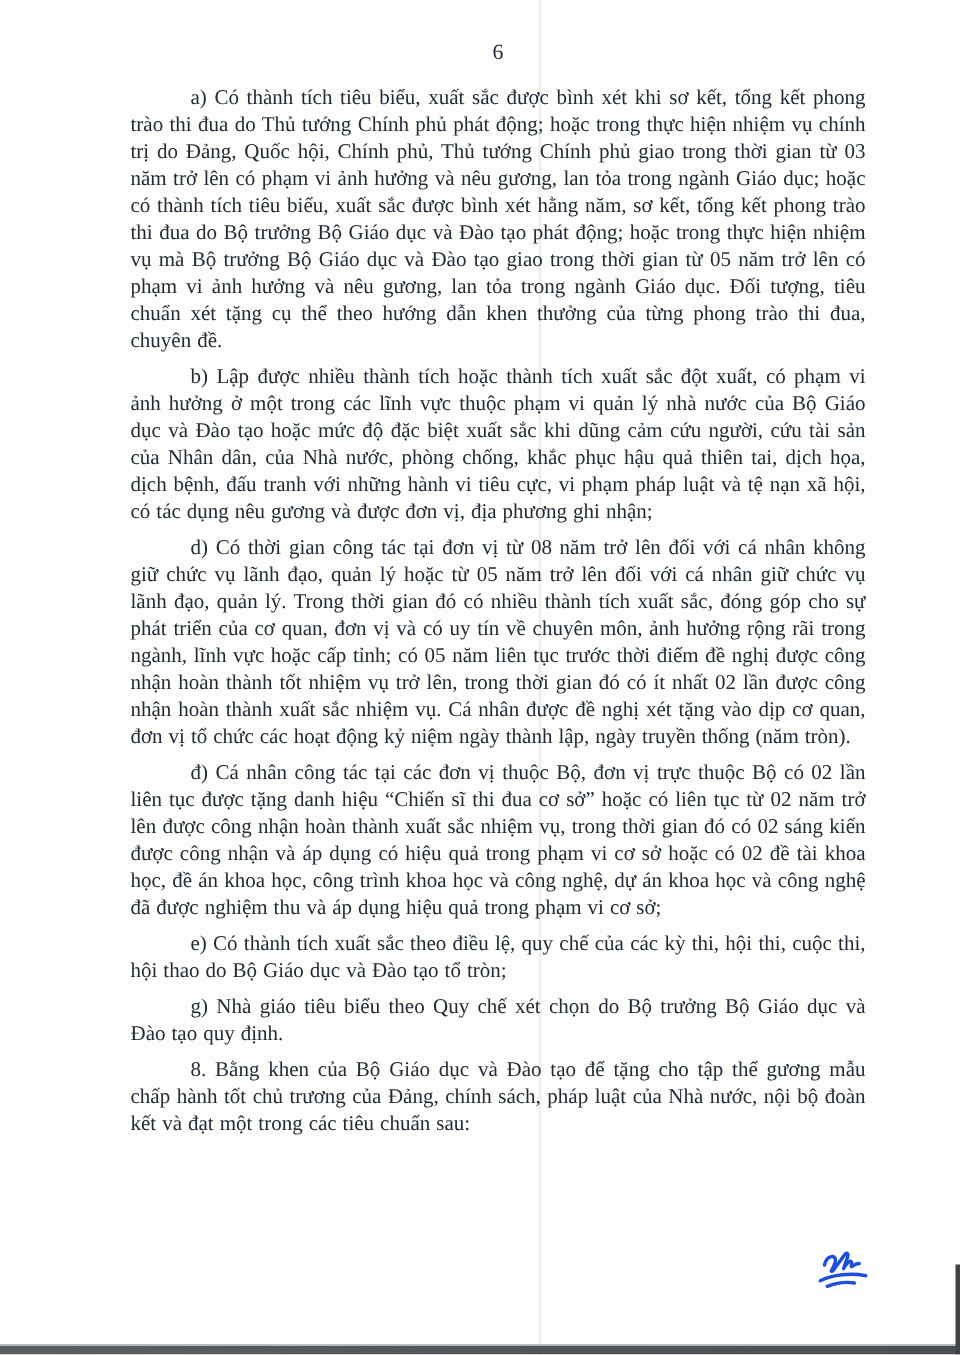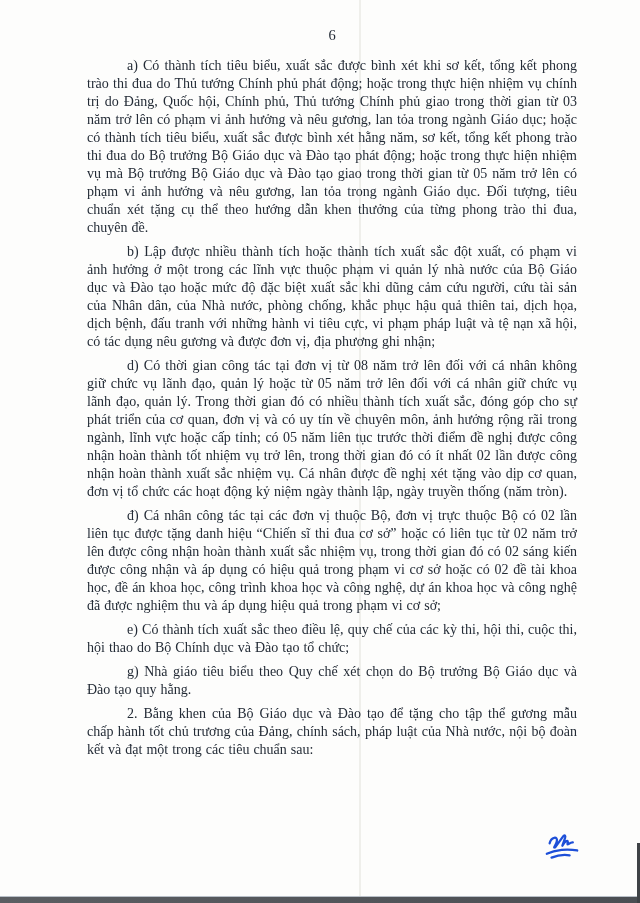--- a/index.html
+++ b/index.html
@@ -93,23 +93,23 @@
 
   <div class="seam"></div>
 
   <div class="page-number">6</div>
 
   <div class="doc-body">
     <p>a) Có thành tích tiêu biểu, xuất sắc được bình xét khi sơ kết, tổng kết phong trào thi đua do Thủ tướng Chính phủ phát động; hoặc trong thực hiện nhiệm vụ chính trị do Đảng, Quốc hội, Chính phủ, Thủ tướng Chính phủ giao trong thời gian từ 03 năm trở lên có phạm vi ảnh hưởng và nêu gương, lan tỏa trong ngành Giáo dục; hoặc có thành tích tiêu biểu, xuất sắc được bình xét hằng năm, sơ kết, tổng kết phong trào thi đua do Bộ trưởng Bộ Giáo dục và Đào tạo phát động; hoặc trong thực hiện nhiệm vụ mà Bộ trưởng Bộ Giáo dục và Đào tạo giao trong thời gian từ 05 năm trở lên có phạm vi ảnh hưởng và nêu gương, lan tỏa trong ngành Giáo dục. Đối tượng, tiêu chuẩn xét tặng cụ thể theo hướng dẫn khen thưởng của từng phong trào thi đua, chuyên đề.</p>
     <p>b) Lập được nhiều thành tích hoặc thành tích xuất sắc đột xuất, có phạm vi ảnh hưởng ở một trong các lĩnh vực thuộc phạm vi quản lý nhà nước của Bộ Giáo dục và Đào tạo hoặc mức độ đặc biệt xuất sắc khi dũng cảm cứu người, cứu tài sản của Nhân dân, của Nhà nước, phòng chống, khắc phục hậu quả thiên tai, dịch họa, dịch bệnh, đấu tranh với những hành vi tiêu cực, vi phạm pháp luật và tệ nạn xã hội, có tác dụng nêu gương và được đơn vị, địa phương ghi nhận;</p>
     <p>d) Có thời gian công tác tại đơn vị từ 08 năm trở lên đối với cá nhân không giữ chức vụ lãnh đạo, quản lý hoặc từ 05 năm trở lên đối với cá nhân giữ chức vụ lãnh đạo, quản lý. Trong thời gian đó có nhiều thành tích xuất sắc, đóng góp cho sự phát triển của cơ quan, đơn vị và có uy tín về chuyên môn, ảnh hưởng rộng rãi trong ngành, lĩnh vực hoặc cấp tỉnh; có 05 năm liên tục trước thời điểm đề nghị được công nhận hoàn thành tốt nhiệm vụ trở lên, trong thời gian đó có ít nhất 02 lần được công nhận hoàn thành xuất sắc nhiệm vụ. Cá nhân được đề nghị xét tặng vào dịp cơ quan, đơn vị tổ chức các hoạt động kỷ niệm ngày thành lập, ngày truyền thống (năm tròn).</p>
     <p>đ) Cá nhân công tác tại các đơn vị thuộc Bộ, đơn vị trực thuộc Bộ có 02 lần liên tục được tặng danh hiệu “Chiến sĩ thi đua cơ sở” hoặc có liên tục từ 02 năm trở lên được công nhận hoàn thành xuất sắc nhiệm vụ, trong thời gian đó có 02 sáng kiến được công nhận và áp dụng có hiệu quả trong phạm vi cơ sở hoặc có 02 đề tài khoa học, đề án khoa học, công trình khoa học và công nghệ, dự án khoa học và công nghệ đã được nghiệm thu và áp dụng hiệu quả trong phạm vi cơ sở;</p>
-    <p>e) Có thành tích xuất sắc theo điều lệ, quy chế của các kỳ thi, hội thi, cuộc thi, hội thao do Bộ Chính dục và Đào tạo tổ chức;</p>
-    <p>g) Nhà giáo tiêu biểu theo Quy chế xét chọn do Bộ trưởng Bộ Giáo dục và Đào tạo quy hằng.</p>
-    <p>2. Bằng khen của Bộ Giáo dục và Đào tạo để tặng cho tập thể gương mẫu chấp hành tốt chủ trương của Đảng, chính sách, pháp luật của Nhà nước, nội bộ đoàn kết và đạt một trong các tiêu chuẩn sau:</p>
+    <p>e) Có thành tích xuất sắc theo điều lệ, quy chế của các kỳ thi, hội thi, cuộc thi, hội thao do Bộ Giáo dục và Đào tạo tổ tròn;</p>
+    <p>g) Nhà giáo tiêu biểu theo Quy chế xét chọn do Bộ trưởng Bộ Giáo dục và Đào tạo quy định.</p>
+    <p>8. Bằng khen của Bộ Giáo dục và Đào tạo để tặng cho tập thể gương mẫu chấp hành tốt chủ trương của Đảng, chính sách, pháp luật của Nhà nước, nội bộ đoàn kết và đạt một trong các tiêu chuẩn sau:</p>
   </div>
 
   <div class="signature">
     <svg viewBox="0 0 40 40" fill="none" stroke="currentColor" stroke-width="2.4" stroke-linecap="round" stroke-linejoin="round">
       <path d="M7 13 c1.5 -7 9 -8 7.5 -2 c-1.2 4.5 -4.5 7.5 -1.5 6 l8 -11 c2 -2.5 3 -1 2.2 1.5 l-2.8 8 c3.5 -6 6.5 -6.5 5.5 -2.5 c-.8 3.2 2.5 -1.5 5.5 -1"></path>
       <path d="M4 24 c9 -4.5 22 -5.5 32 -3.5"></path>
       <path d="M9 28 c7 -2.8 14 -3.2 19 -2.4"></path>
     </svg>
   </div>
 

